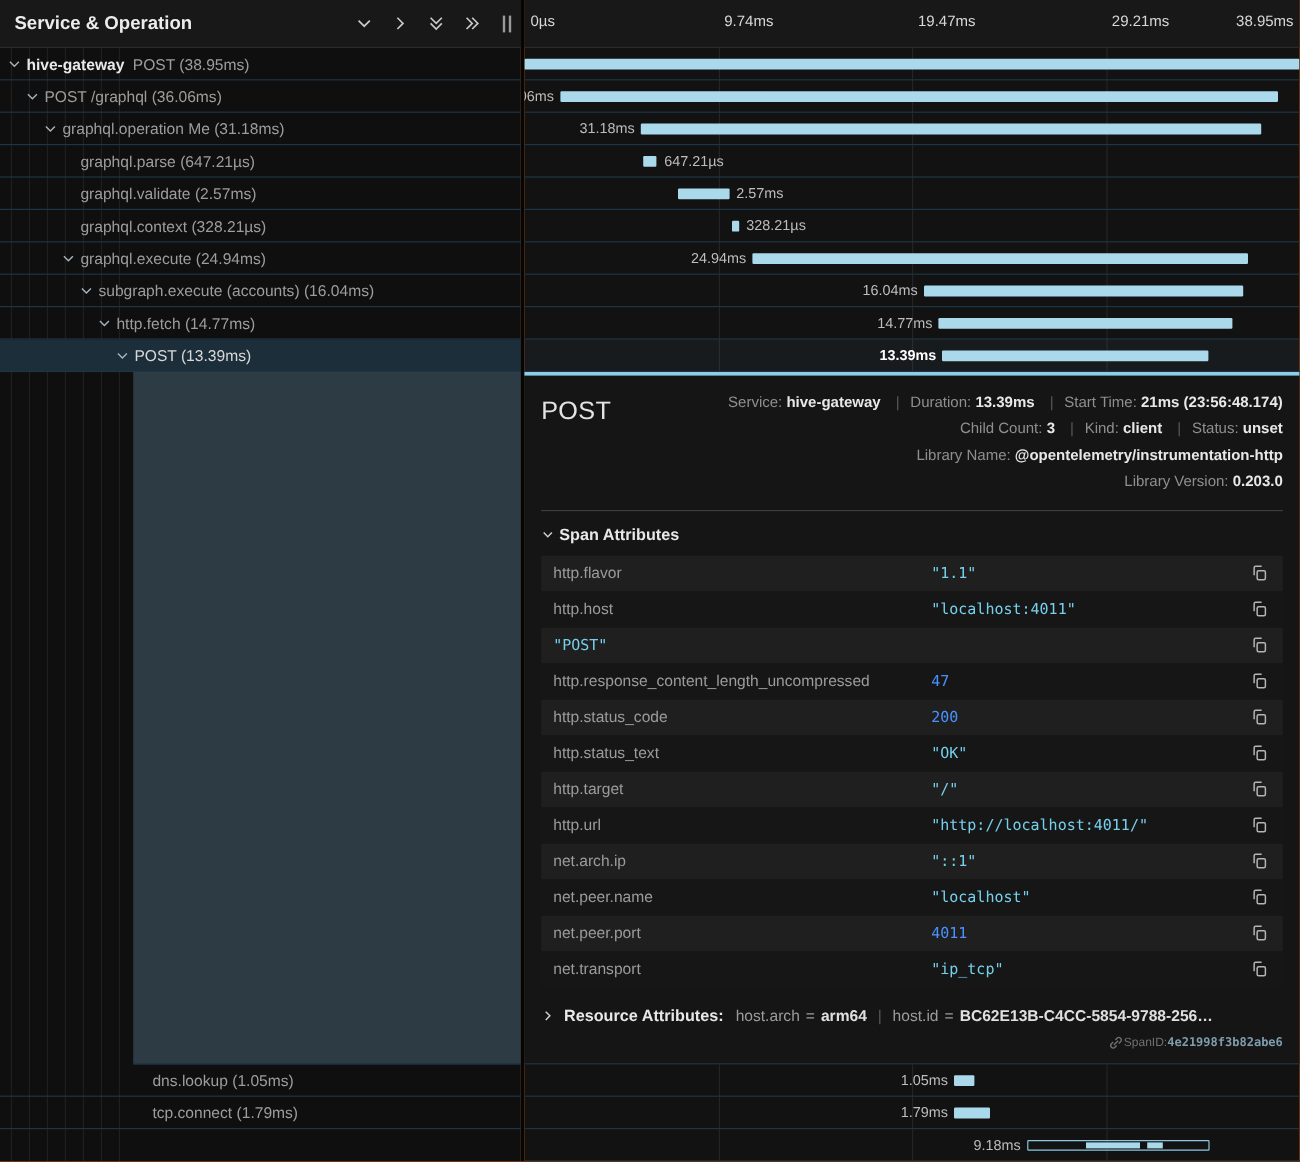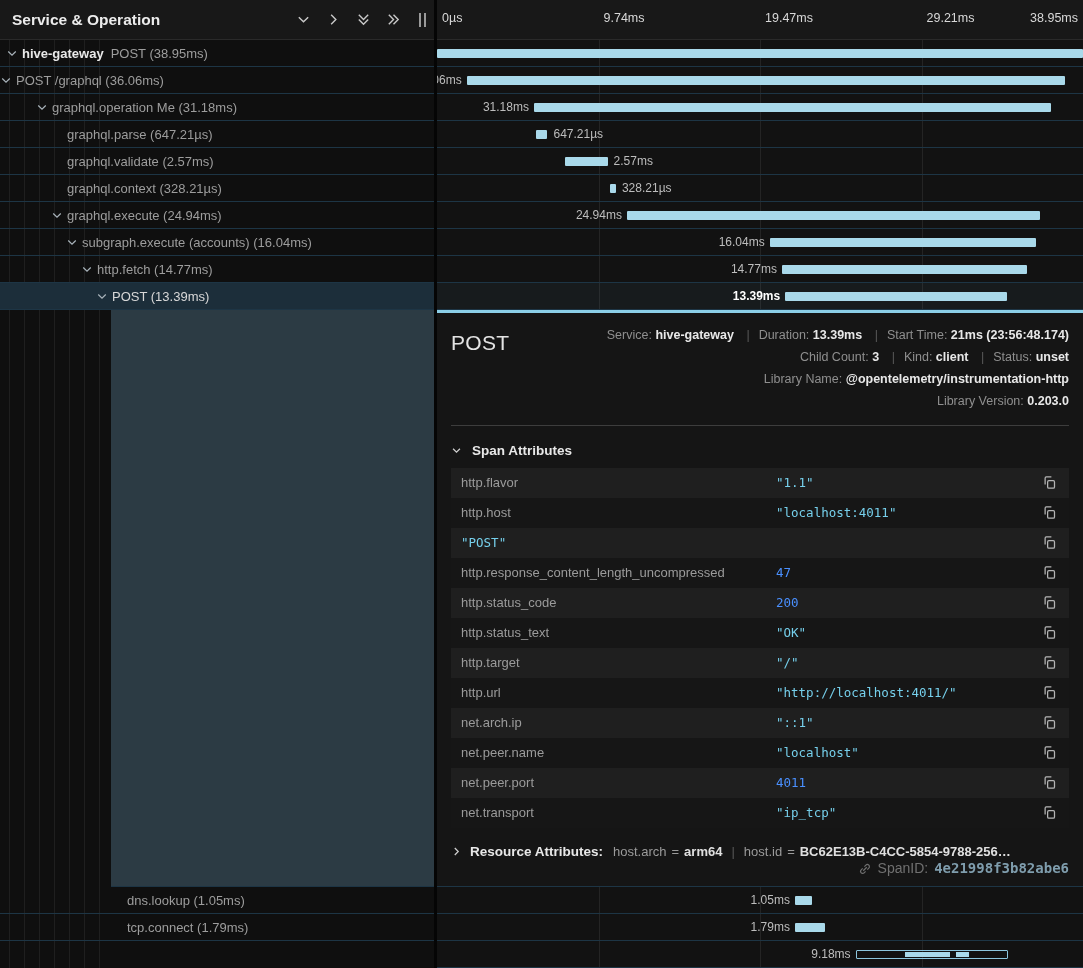--- a/index.html
+++ b/index.html
@@ -54,38 +54,38 @@
     padding:12px 14px 8px 14px; display:flex; flex-direction:column; overflow:hidden;
   }
   .d-top { display:flex; align-items:flex-start; }
   .d-title { font-size:21px; color:#e3e3e3; letter-spacing:0.3px; padding-top:6px; }
   .d-meta { margin-left:auto; text-align:right; font-size:12.5px; color:#8f8f8f; line-height:1.75; }
   .d-meta b { color:#e8e8e8; font-weight:bold; }
   .mline { display:block;margin-left:16px; }
   .pair { white-space:nowrap; }
   .pair + .pair::before { content:"|"; color:#585858; margin:0 9px; }
   .sep-line { border-top:1px solid #3d3d3d; margin:12px 0 10px 0; }
-  .sect-head { display:flex; align-items:center; gap:10px; color:#e8e8e8; font-weight:bold; font-size:13.5px; margin:7px 0 10px 0; cursor:pointer; }
+  .sect-head { display:flex; align-items:center; gap:4px; color:#e8e8e8; font-weight:bold; font-size:13.5px; margin:2px 0 10px 0; cursor:pointer; }
   .sect-head .chev { color:#cfcfcf; display:flex; }
   .attr-table { display:flex; flex-direction:column; }
   .arow { display:flex; align-items:center; height:30px; font-size:13px; padding:0 10px; }
   .arow:nth-child(odd) { background:#1f1f1f; }
   .arow:nth-child(even) { background:#161616; }
   .akey { width:315px; flex:0 0 315px; color:#9b9b9b; overflow:hidden; text-overflow:ellipsis; white-space:nowrap; }
   .aval { font-family:"DejaVu Sans Mono", monospace; font-size:12.5px; color:#76d0ec; flex:1; white-space:nowrap; }
   .aval.num { color:#4a90ff; }
   .copy { margin-left:auto; color:#b5b5b5; display:flex; cursor:pointer; padding:2px; }
   .res-line { display:flex; align-items:center; margin-top:16px; font-size:13px; white-space:nowrap; overflow:hidden; }
   .res-line .chev { color:#cfcfcf; display:flex; margin-right:8px; }
   .res-title { font-weight:bold; color:#e8e8e8; font-size:13.5px; margin-right:10px; }
   .rkey { color:#9b9b9b; }
   .req { color:#9b9b9b; margin:0 5px; }
   .rval { color:#e0e0e0; font-weight:bold; }
   .rsep { color:#585858; margin:0 9px; }
-  .span-id { margin-top:auto; align-self:flex-end; display:flex; align-items:flex-end; gap:6px; font-size:14px; color:#707070; padding-bottom:2px; }
+  .span-id { margin-top:auto; align-self:flex-end; display:flex; align-items:center; font-size:10px; color:#707070; padding-bottom:2px; }
   .sid-val { color:#7f9dad; font-family:"DejaVu Sans Mono", monospace; font-weight:bold; }
   svg { display:block; }
 </style>
 </head>
 <body>
 
 <div class="app">
 
   <div class="left">
     <div class="guide" style="left:9px"></div>
@@ -123,21 +123,21 @@
 
     <div class="trow" style="padding-left:6px">
       <span class="toggle">
           <svg width="12" height="12" viewBox="0 0 16 16">
             <path d="M3 6l5 5 5-5" fill="none" stroke="currentColor" stroke-width="1.6"></path>
           </svg>
         </span>
       <span class="svc">hive-gateway</span>
       <span class="op">POST (38.95ms)</span>
     </div>
-    <div class="trow" style="">
+    <div class="trow" style="padding-left:21px">
       <span class="toggle">
           <svg width="12" height="12" viewBox="0 0 16 16">
             <path d="M3 6l5 5 5-5" fill="none" stroke="currentColor" stroke-width="1.6"></path>
           </svg>
         </span>
       <span class="op">POST /graphql (36.06ms)</span>
     </div>
     <div class="trow" style="padding-left:36px">
       <span class="toggle">
           <svg width="12" height="12" viewBox="0 0 16 16">

